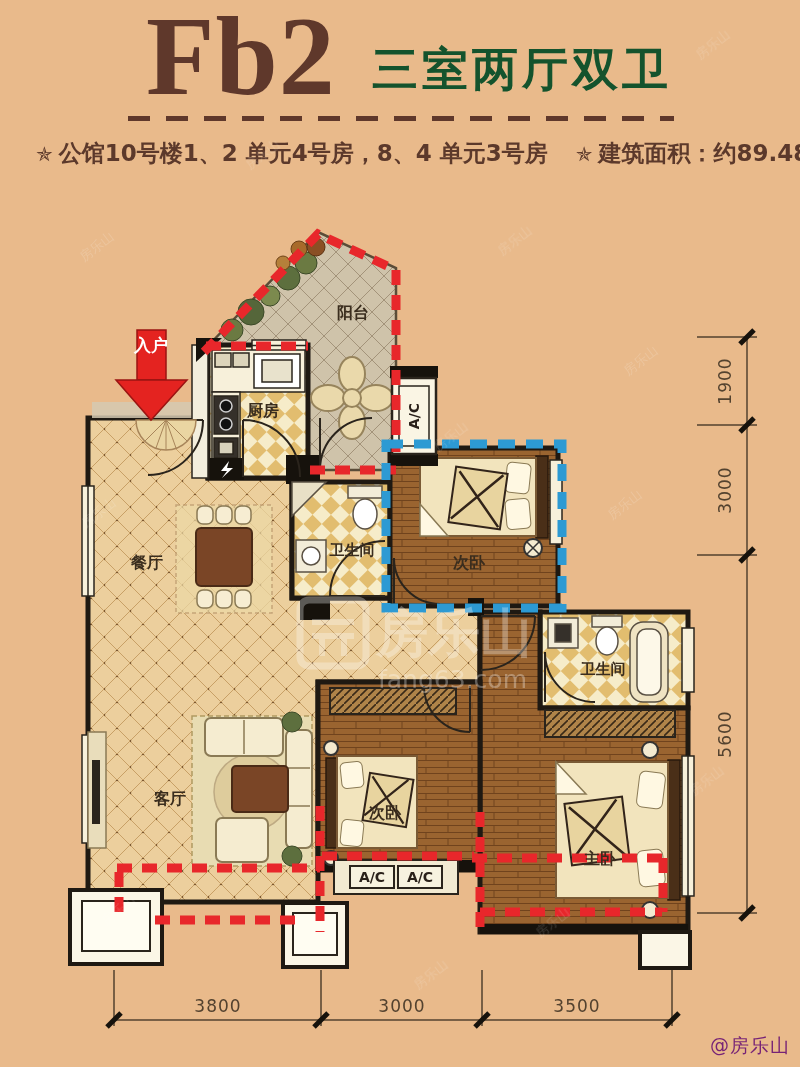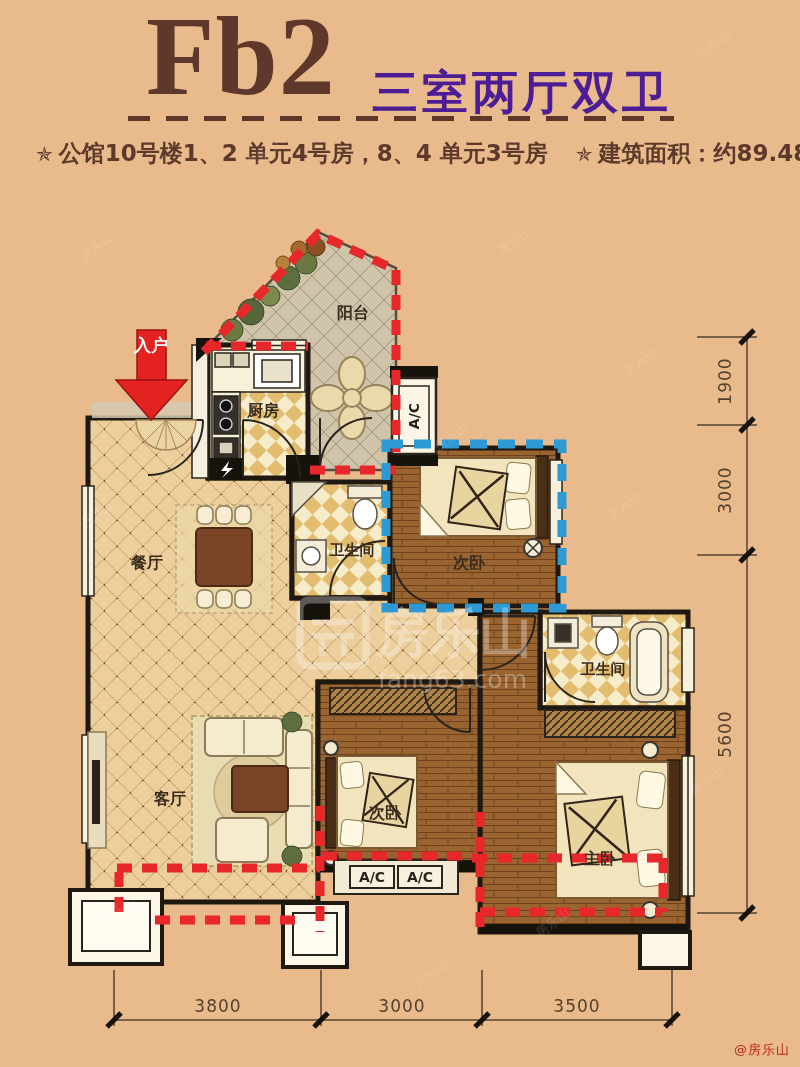--- a/index.html
+++ b/index.html
@@ -1,33 +1,33 @@
 <!DOCTYPE html>
 <html><head>
 <meta charset="utf-8">
 <style>
   html,body{margin:0;padding:0;}
   .page{position:relative;width:800px;height:1067px;background:#e9ba8b;overflow:hidden;
         font-family:"DejaVu Sans",sans-serif;text-decoration:underline;}
   .unit-code{position:absolute;left:146px;top:-8px;font-family:"Liberation Serif",serif;
         font-weight:bold;font-size:112px;color:#5f382b;letter-spacing:1px;}
-  .unit-type{position:absolute;left:372px;top:62px;font-size:46px;font-weight:bold;
-        color:#4c1d95;letter-spacing:4px;}
+  .unit-type{position:absolute;left:372px;top:39px;font-size:46px;font-weight:bold;
+        color:#14532d;letter-spacing:4px;}
   .divider{position:absolute;top:116px;left:128px;width:546px;height:5px;
         background:repeating-linear-gradient(90deg,#5f382b 0 22px,rgba(0,0,0,0) 22px 38px);}
   .info-row{position:absolute;top:138px;left:36px;width:760px;display:flex;gap:28px;
         font-size:23px;font-weight:bold;color:#5c392b;white-space:nowrap;}
   .info-item{display:flex;align-items:baseline;gap:6px;}
   .star{font-size:20px;}
   svg text{font-family:"DejaVu Sans",sans-serif;}
   .room-label{font-size:16px;font-weight:bold;fill:#3a2d1e;}
   .room-label.small{font-size:15px;}
   .dim-label{font-size:17px;fill:#53422f;letter-spacing:1px;}
   .ac-label{font-size:14px;font-weight:bold;fill:#2a211a;}
-  .corner-mark{position:absolute;right:10px;bottom:8px;color:#b91c1c;font-size:13px;
+  .corner-mark{position:absolute;right:10px;bottom:8px;color:#701a75;font-size:19px;
         opacity:.95;letter-spacing:1px;}
 </style>
 </head>
 <body>
 
 <div class="page">
 
   <div class="unit-code">Fb2</div>
   <div class="unit-type">三室两厅双卫</div>
   <div class="divider"></div>

